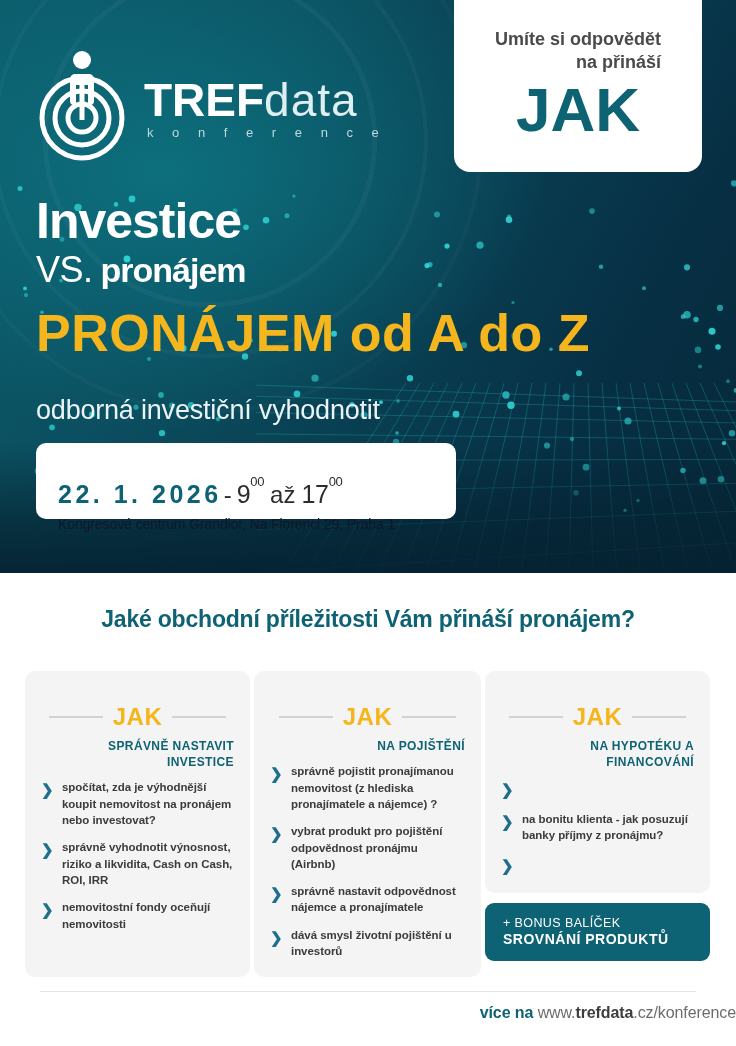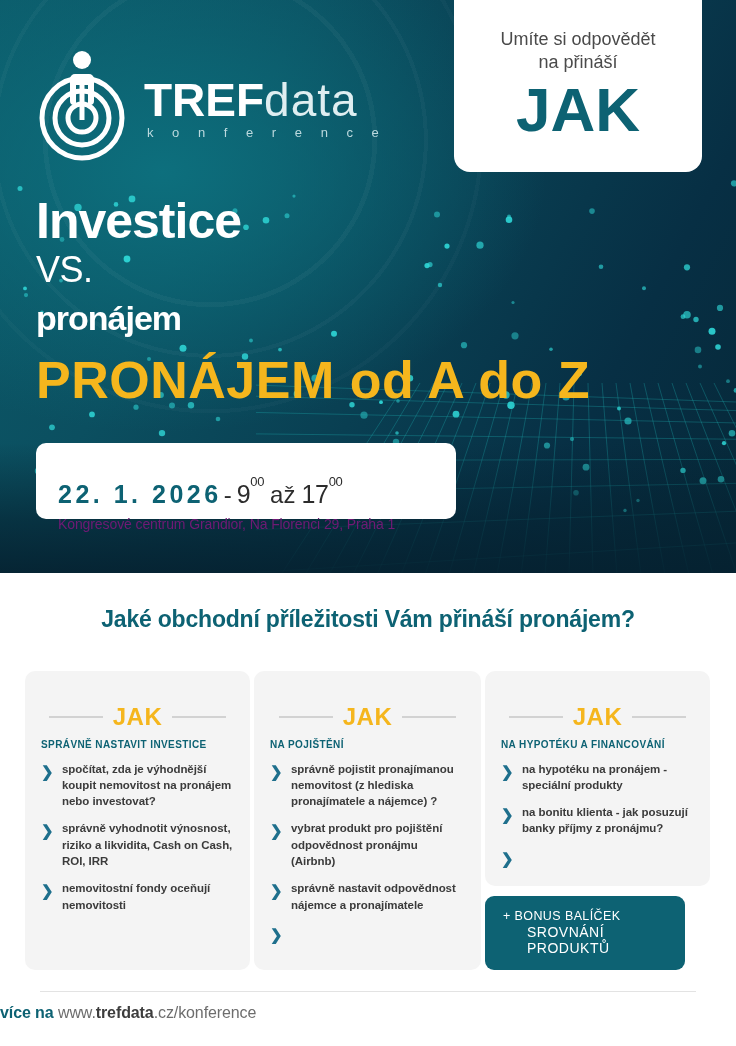--- a/index.html
+++ b/index.html
@@ -81,34 +81,34 @@
   .jak-badge {
     position: absolute; left: 454px; top: 0;
     width: 248px; height: 172px;
     background: #ffffff;
     border-radius: 0 0 16px 16px;
     display: flex; flex-direction: column; align-items: center;
     justify-content: flex-start;
     padding-top: 28px;
   }
   .jak-badge .lead {
-    font-size: 18px; color: #4a4a4a; line-height: 1.25; text-align: center; font-weight: 400;
+    font-size: 18px; color: #4a4a4a; line-height: 1.25; text-align: right; font-weight: 700;
   }
   .jak-badge .big {
     font-size: 62px; font-weight: 700; color: #0d6273; letter-spacing: 0px;
     line-height: 1; margin-top: 6px;
   }
 
   
   .hero-copy { position: absolute; left: 36px; top: 196px; }
   .h-line1 {
     font-size: 50px; font-weight: 700; color: #ffffff; line-height: 1.02;
     letter-spacing: -1px;
   }
-  .h-line2 { display: flex; align-items: baseline; gap: 8px; margin-top: 2px; flex-direction: column; }
+  .h-line2 { display: flex; align-items: baseline; gap: 8px; margin-top: 2px; }
   .h-vs { font-size: 36px; font-weight: 400; color: #ffffff; letter-spacing: -.5px; }
   .h-pron { font-size: 34px; font-weight: 700; color: #ffffff; letter-spacing: -1px; }
   .h-line3 {
     font-size: 52px; font-weight: 800; color: #f5b61d; letter-spacing: .5px;
     margin-top: 12px; white-space: nowrap;
   }
   .h-sub {
     font-size: 27px; font-weight: 400; color: #eaf4f6; margin-top: 32px; letter-spacing: -.2px;
   }
 
@@ -121,21 +121,21 @@
   }
   .date-row { display: flex; align-items: baseline; white-space: nowrap; }
   .date-main {
     font-size: 25px; font-weight: 700; color: #0d6273; letter-spacing: 3.5px;
   }
   .date-sep { font-size: 24px; color: #2c2c2c; font-weight: 400; margin: 0 5px 0 2px; }
   .date-time { font-size: 25px; color: #2c2c2c; font-weight: 400; letter-spacing: -.3px; margin-top: 23px; }
   .date-time sup { font-size: 13px; font-weight: 400; top: -.62em; position: relative; }
   .date-az { font-size: 24px; color: #2c2c2c; font-weight: 400; margin: 0 6px; }
   .date-place {
-    font-size: 14px; color: #701a75; margin-top: 7px; letter-spacing: -.1px;
+    font-size: 14px; color: #0f172a; margin-top: 7px; letter-spacing: -.1px;
   }
 
   
   .section-title {
     position: absolute; left: 0; top: 606px; width: 736px;
     text-align: center;
     font-size: 23px; font-weight: 700; color: #0d6273; letter-spacing: -.2px;
   }
 
   .cards { position: absolute; left: 25px; top: 671px; width: 686px; display: flex; gap: 4px; }
@@ -148,52 +148,52 @@
   .card.c2 { width: 227px; min-height: 254px; }
   .card.c3 { width: 225px; min-height: 215px; }
   .cards .col3 { display: flex; flex-direction: column; }
 
   .jak-head { display: flex; align-items: center; justify-content: center; gap: 10px; }
   .jak-head .rule { height: 2px; background: #d2d2d2; flex: 1 1 auto; max-width: 54px; }
   .jak-head .jak {
     font-size: 24px; font-weight: 800; color: #f5b61d; letter-spacing: .5px; line-height: 1;
   }
   .card-sub {
-    text-align: left; color: #0d6273; font-weight: 700;
-    font-size: 10px; letter-spacing: .4px; line-height: 1.35;
+    text-align: right; color: #0d6273; font-weight: 700;
+    font-size: 12px; letter-spacing: .4px; line-height: 1.35;
     margin-top: 9px; text-transform: uppercase;
   }
   .bullets { margin-top: 9px; }
   .bullet { display: flex; gap: 9px; margin-bottom: 11px; align-items: flex-start; }
   .bullet:last-child { margin-bottom: 0; }
   .chev {
     flex: none; width: 12px; color: #1e6f8c; font-size: 15px; font-weight: 700;
     line-height: 1.3; text-align: center; padding-top: 1px;
   }
   .btext {
     font-size: 11.5px; color: #3b3b3b; font-weight: 700; line-height: 1.42;
     letter-spacing: -.05px;
   }
 
   .bonus-btn {
     margin-top: 10px;
     background: #0d6273; color: #ffffff;
     border-radius: 9px;
     padding: 13px 0 14px 18px;
-    width: 200px;
+    width: 225px;
   }
   .bonus-btn .b1 { font-size: 12.5px; font-weight: 400; letter-spacing: .4px; }
-  .bonus-btn .b2 { font-size: 14px; font-weight: 400; letter-spacing: .5px; margin-top: 1px; margin-left: 24px; }
+  .bonus-btn .b2 { font-size: 14px; font-weight: 700; letter-spacing: .5px; margin-top: 1px; }
 
   
   .footer-rule {
     position: absolute; left: 40px; top: 991px; width: 656px; height: 1px; background: #e3e3e3;
   }
   .footer {
-    position: absolute; left: 0; top: 1004px; width: 736px; text-align: left;
+    position: absolute; left: 0; top: 1004px; width: 736px; text-align: right;
     font-size: 16px; color: #6d6d6d; letter-spacing: -.1px;
   }
   .footer .vice { color: #0d6273; font-weight: 700; }
   .footer .dom { color: #3d3d3d; font-weight: 700; }
 </style>
 </head>
 <body>
 
 <div class="page">
 
@@ -597,36 +597,36 @@
         <div class="bullet">
           <span class="chev">❯</span>
           <span class="btext">vybrat produkt pro pojištění odpovědnost pronájmu (Airbnb)</span>
         </div>
         <div class="bullet">
           <span class="chev">❯</span>
           <span class="btext">správně nastavit odpovědnost nájemce a pronajímatele</span>
         </div>
         <div class="bullet">
           <span class="chev">❯</span>
+          <span class="btext">dává smysl životní pojištění u investorů</span>
         </div>
       </div>
     </div>
 
     <div class="col3">
       <div class="card c3">
         <div class="jak-head">
           <span class="rule"></span>
           <span class="jak">JAK</span>
           <span class="rule"></span>
         </div>
         <div class="card-sub">NA HYPOTÉKU A FINANCOVÁNÍ</div>
         <div class="bullets">
           <div class="bullet">
             <span class="chev">❯</span>
-            <span class="btext">na hypotéku na pronájem - speciální produkty</span>
           </div>
           <div class="bullet">
             <span class="chev">❯</span>
             <span class="btext">na bonitu klienta - jak posuzují banky příjmy z pronájmu?</span>
           </div>
           <div class="bullet">
             <span class="chev">❯</span>
           </div>
         </div>
       </div>

